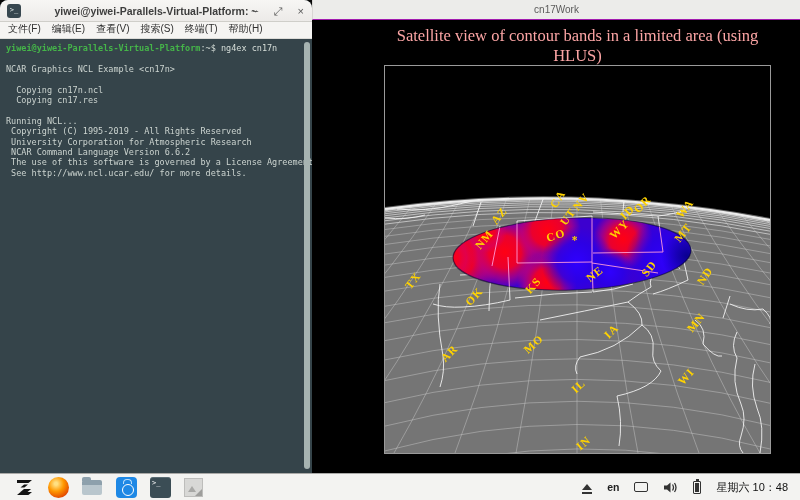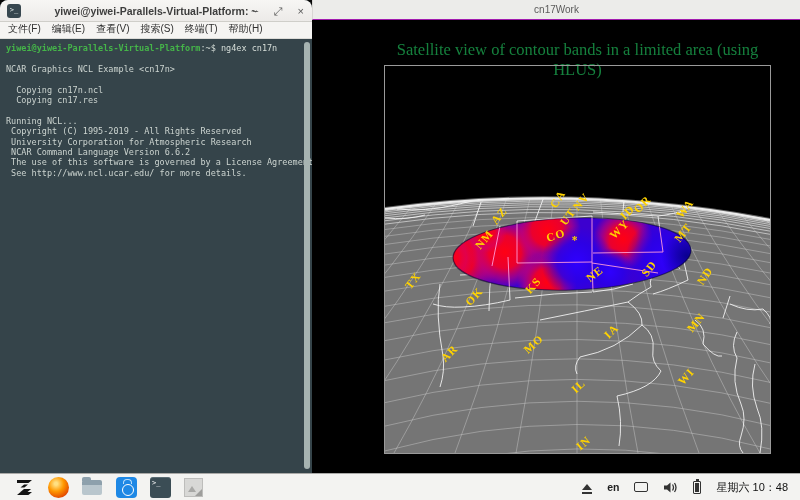--- a/index.html
+++ b/index.html
@@ -23,21 +23,21 @@
     white-space:pre;overflow:hidden;}
   .p-user{color:#45b549;font-weight:bold;}
   .p-rest{color:#d7ded9;}
   .term-scrollbar{position:absolute;right:2px;top:42px;bottom:4px;width:6px;background:#a6b3b1;border-radius:3px;}
   
   .plot-win{position:absolute;left:312px;top:0;width:488px;height:473px;background:#000;}
   .plot-titlebar{height:20px;background:#ececea;border-bottom:1px solid #a21caf;border-left:1px solid #d8d7d4;
     display:flex;align-items:center;justify-content:center;}
   .plot-titlebar span{font-size:10px;color:#5a5a5a;}
   .plot-canvas{position:relative;width:100%;height:453px;background:#000;}
-  .plot-title{position:absolute;left:73px;width:385px;top:20px;text-align:center;color:#15803d;
+  .plot-title{position:absolute;left:73px;width:385px;top:6px;text-align:center;color:#fca5a5;
     font-family:"Liberation Serif",serif;font-size:16.5px;}
   .plot-frame{position:absolute;left:72px;top:45px;width:387px;height:389px;border:1px solid #9a9a9a;}
   .plot-frame svg{display:block;}
   
   .taskbar{position:absolute;left:0;top:473px;width:800px;height:27px;background:#f3f3f1;
     border-top:1px solid #a9a9a7;display:flex;align-items:center;}
   .tb-launchers{display:flex;align-items:center;gap:13px;padding-left:14px;}
   .tb-ic{position:relative;width:21px;height:21px;}
   .ic-firefox{border-radius:50%;background:radial-gradient(circle at 38% 32%,#ffe082 8%,#ff9800 40%,#e65100 72%,#b71c1c 100%);}
   .ic-folder{margin-top:3px;width:20px;height:15px;background:linear-gradient(#8da0ac 0 34%,#b9c6cd 34%);border-radius:2px;}

